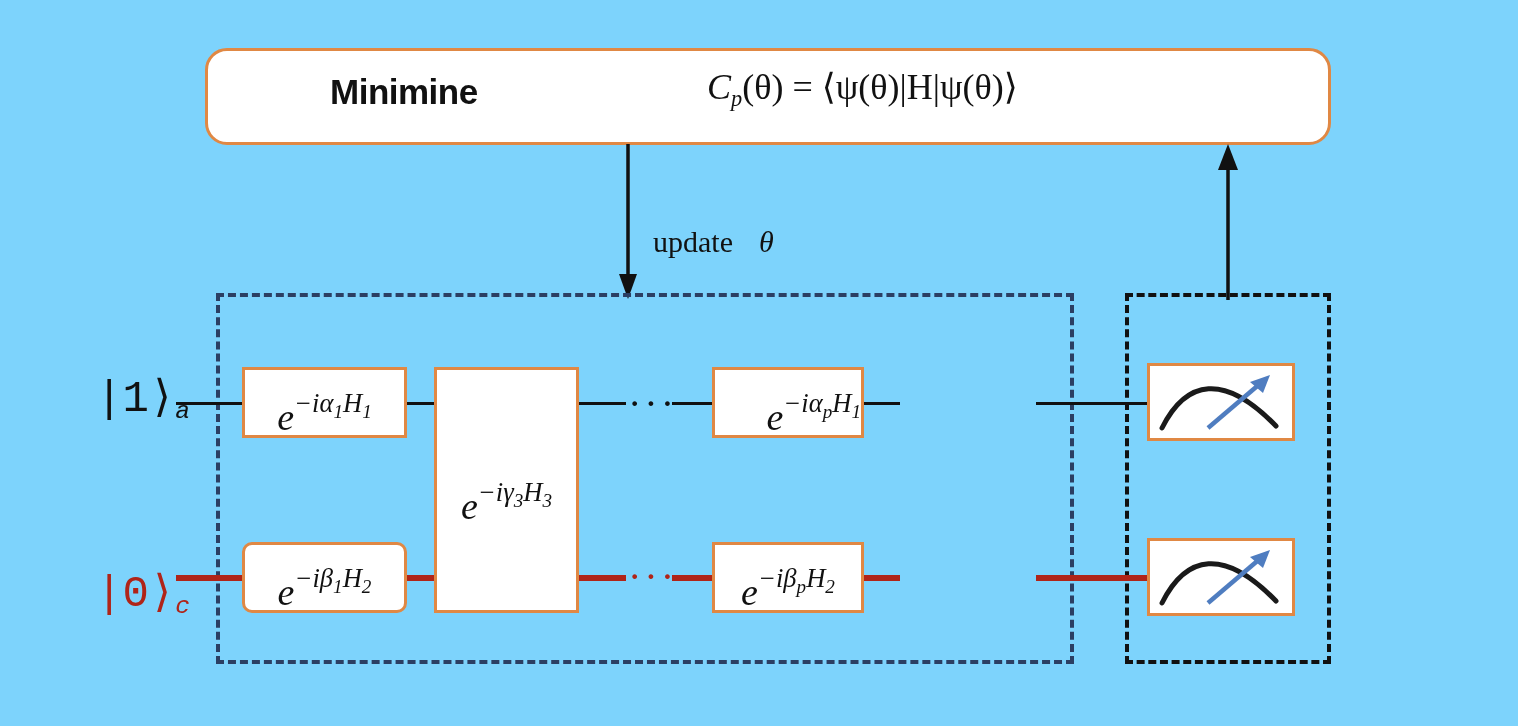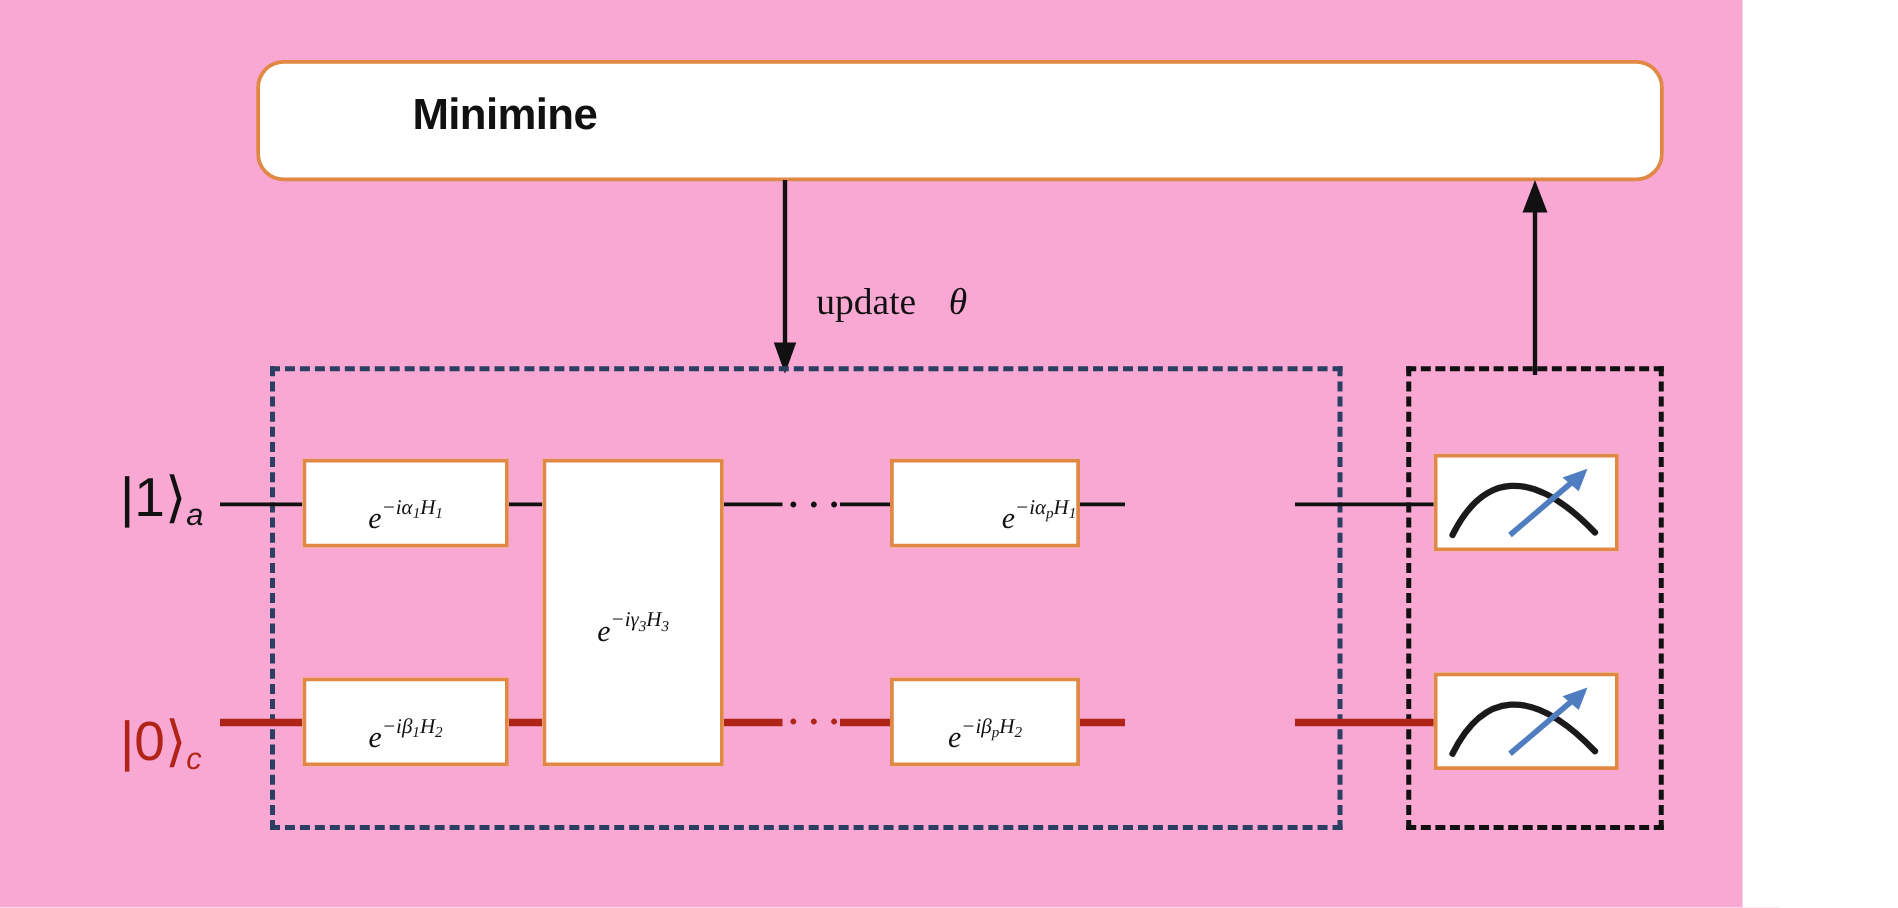--- a/index.html
+++ b/index.html
@@ -5,23 +5,23 @@
   html, body {
     margin: 0;
     padding: 0;
     background: #ffffff;
   }
   body {
     font-family: "Liberation Serif", serif;
   }
   #canvas {
     position: relative;
-    width: 1394px;
+    width: 1518px;
     height: 726px;
-    background: #f9a8d4;
+    background: #7dd3fc;
     overflow: hidden;
   }
 
   
   .cost-box {
     position: absolute;
     left: 205px;
     top: 48px;
     width: 1126px;
     height: 97px;
@@ -105,21 +105,21 @@
     height: 3px;
   }
   .wire.red {
     background: #b02418;
     height: 6px;
   }
 
   
   .qlabel {
     position: absolute;
-    font-family: Liberation Sans, sans-serif;
+    font-family: Liberation Mono, monospace;
     font-size: 44px;
     color: #111111;
     white-space: nowrap;
     line-height: 1;
   }
   .qlabel.red { color: #b02418; margin-top: 20px; }
   .qlabel .sub {
     font-size: 0.56em;
     font-style: italic;
     vertical-align: -0.30em;
@@ -132,21 +132,21 @@
     border: 3px solid #e08844;
     background: #ffffff;
     display: flex;
     align-items: center;
     justify-content: center;
     font-family: "Liberation Serif", serif;
     color: #111111;
     white-space: nowrap;
   }
   .gate .expr {
-    font-size: 24px;
+    font-size: 38px;
     font-style: italic;
     line-height: 1;
     position: relative;
     top: -2px;
     margin-top: 25px;
   }
   .gate .expr .exp {
     font-size: 0.70em;
     vertical-align: 0.68em;
     font-style: italic;
@@ -179,20 +179,21 @@
   }
   .meter svg { display: block; }
 </style>
 </head>
 <body>
 
 <div id="canvas">
 
   <div class="cost-box"></div>
   <div class="cost-label">Minimine</div>
+  <div class="cost-formula"><i>C</i><span class="sub">p</span><span>(θ) = ⟨ψ(θ)|H|ψ(θ)⟩</span></div>
 
   <svg class="arrow-svg" style="left:608px; top:144px;" width="40" height="160">
     <line x1="20" y1="0" x2="20" y2="138" stroke="#111111" stroke-width="3.5"></line>
     <polygon points="20,155 11,130 29,130" fill="#111111"></polygon>
   </svg>
   <div class="update-label"><span>update</span><span class="theta">θ</span></div>
 
   <svg class="arrow-svg" style="left:1208px; top:144px;" width="40" height="156">
     <line x1="20" y1="156" x2="20" y2="18" stroke="#111111" stroke-width="3.5"></line>
     <polygon points="20,0 10,26 30,26" fill="#111111"></polygon>
@@ -219,21 +220,21 @@
   <div class="wire red" style="left:863px;  top:575px; width:37px;"></div>
   <div class="wire red" style="left:1036px; top:575px; width:112px;"></div>
 
   <div class="ellipsis" style="left:628px; top:384px;">···</div>
   <div class="ellipsis red" style="left:628px; top:557px;">···</div>
 
   <div class="gate" style="left:242px; top:367px; width:165px; height:71px;">
     <span class="expr">e<span class="exp">−iα<span class="s">1</span>H<span class="s">1</span></span></span>
   </div>
 
-  <div class="gate" style="left:242px; top:542px; width:165px; height:71px;">
+  <div class="gate" style="left:242px; top:542px; width:165px; height:71px;border-radius:10px;">
     <span class="expr">e<span class="exp">−iβ<span class="s">1</span>H<span class="s">2</span></span></span>
   </div>
 
   <div class="gate tall" style="left:434px; top:367px; width:145px; height:246px;">
     <span class="expr">e<span class="exp">−iγ<span class="s">3</span>H<span class="s">3</span></span></span>
   </div>
 
   <div class="gate" style="left:712px; top:367px; width:152px; height:71px;justify-content:flex-end;">
     <span class="expr">e<span class="exp">−iα<span class="s">p</span>H<span class="s">1</span></span></span>
   </div>

